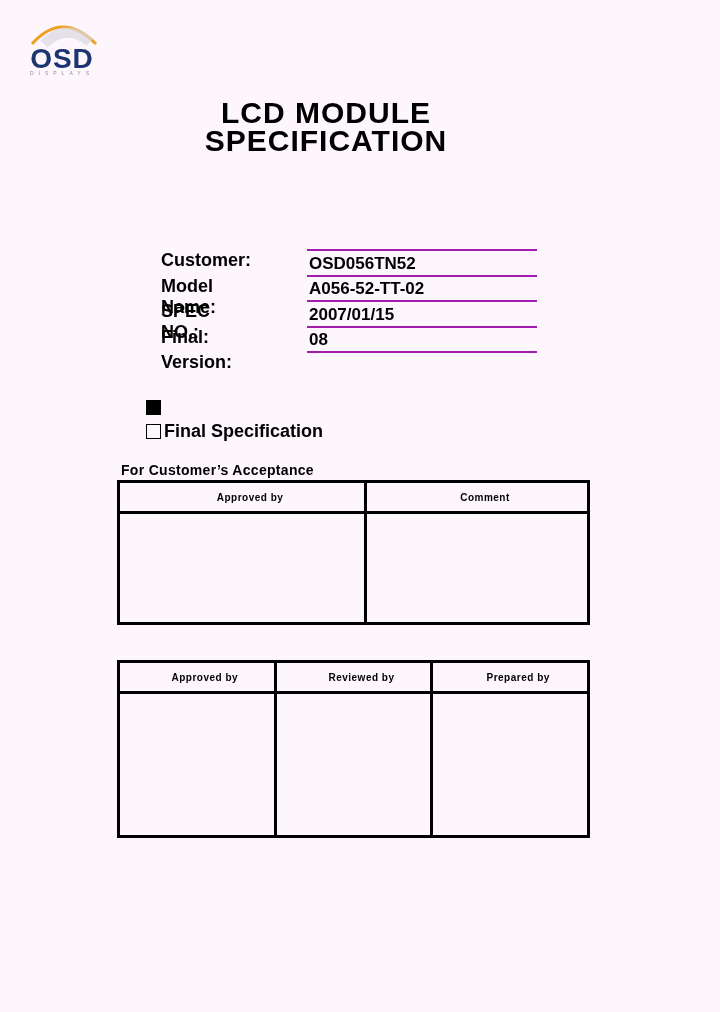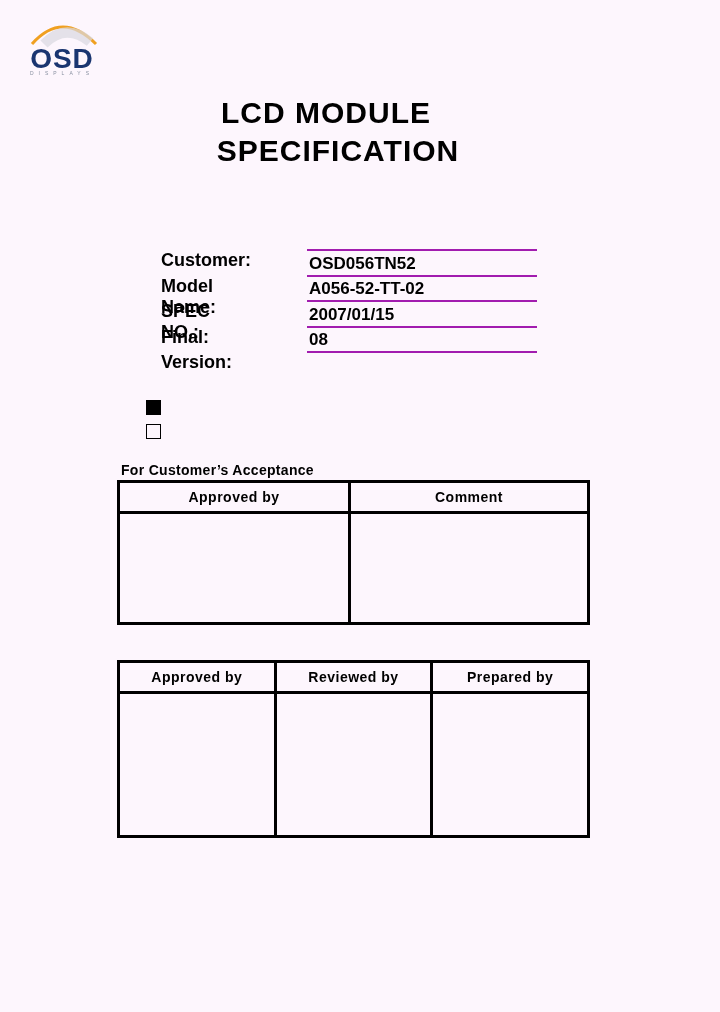--- a/index.html
+++ b/index.html
@@ -11,37 +11,37 @@
     color: #000;
     overflow: hidden;
   }
   .logo { position: absolute; left: 14px; top: 16px; width: 96px; height: 60px; }
   .logo svg { display:block; }
   .title {
     position: absolute; left: 0; width: 652px; text-align: center;
     font-weight: bold; font-size: 30px; letter-spacing: 1px;
   }
   .t1 { top: 96px; }
-  .t2 { top: 134px; padding-left: 12px; }
+  .t2 { top: 124px; }
   .info { position: absolute; left: 161px; top: 228px; }
   .info-row { position: relative; height: 25.5px; }
   .info-label { position: absolute; left: 0; top: 0; font-weight: bold; font-size: 18px; margin-top: 22px; }
   .info-value {
     position: absolute; left: 146px; top: 0; width: 228px; height: 21px;
     border-bottom: 2px solid #a21caf; font-weight: bold; font-size: 17px; padding-left: 2px;
     box-sizing: content-box;
   }
   .checks { position: absolute; left: 146px; top: 395px; }
   .check-row { display: flex; align-items: center; height: 24px; font-weight: bold; font-size: 18px; }
   .box { width: 15px; height: 15px; border: 1px solid #000; margin-right: 3px; box-sizing: border-box; }
   .box.filled { background: #000; }
   .acc-label { position: absolute; left: 121px; top: 462px; font-weight: bold; font-size: 14px; letter-spacing: 0.3px; }
   table { border-collapse: collapse; position: absolute; table-layout: fixed; }
   td, th { border: 3px solid #000; padding: 0; }
-  th { font-weight: bold; font-size: 14px; height: 28px; letter-spacing: 0.5px; }
+  th { font-weight: bold; font-size: 10px; height: 28px; letter-spacing: 0.5px; padding-left: 16px; }
   .tbl1 { left: 117px; top: 480px; width: 473px; }
   .tbl1 td { height: 108px; }
   .tbl2 { left: 117px; top: 660px; width: 473px; }
   .tbl2 td { height: 141px; }
 </style>
 </head>
 <body>
 
 <div class="logo">
   <svg width="96" height="60" viewBox="0 0 96 60">
@@ -77,20 +77,21 @@
     <span class="info-value">08</span>
   </div>
 </div>
 
 <div class="checks">
   <div class="check-row">
     <span class="box filled"></span>
   </div>
   <div class="check-row">
     <span class="box"></span>
+    <span>Final Specification</span>
   </div>
 </div>
 
 <div class="acc-label">For Customer’s Acceptance</div>
 
 <table class="tbl1">
   <tbody>
       <tr>
     <th style="width:228px">Approved by</th>
     <th>Comment</th>

